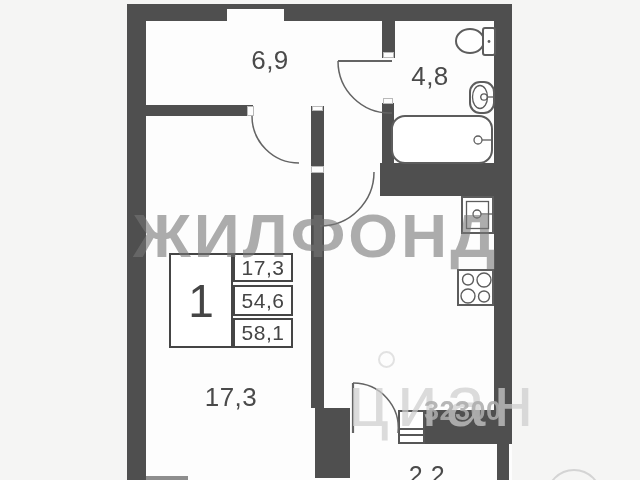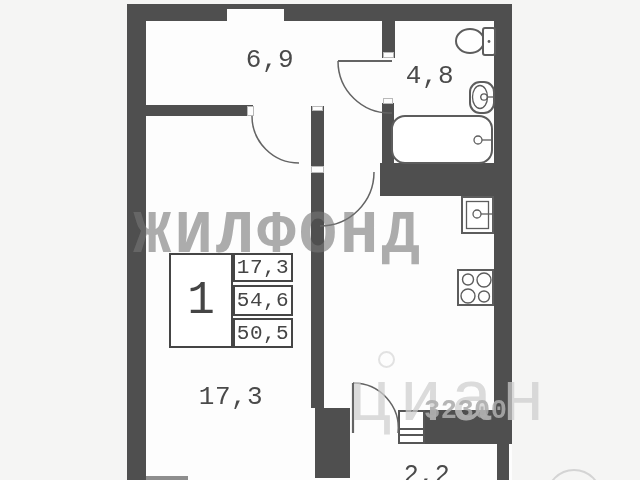--- a/index.html
+++ b/index.html
@@ -1,18 +1,18 @@
 <!DOCTYPE html>
 <html><head>
 <meta charset="utf-8">
 <style>
   html,body{margin:0;padding:0;background:#fff;}
   #canvas{
     position:relative;width:640px;height:480px;overflow:hidden;
-    background:#f5f5f4;font-family:Liberation Mono, monospace;
+    background:#f5f5f4;font-family:Liberation Sans, sans-serif;
   }
   .abs{position:absolute;}
   .interior{background:#fdfdfd;z-index:0;}
   .wall{position:absolute;background:#4f4f4f;z-index:1;}
   .notch{position:absolute;background:#fdfdfd;z-index:2;border:1px solid #b9b9b9;box-sizing:border-box;}
   #fixtures{position:absolute;left:0;top:0;z-index:3;}
   .room-label{
     position:absolute;z-index:4;text-align:center;
     color:#4a4a4a;font-size:26px;font-weight:400;letter-spacing:0.5px;white-space:nowrap;
   }
@@ -121,21 +121,21 @@
 
   <div class="room-label" style="left:238px;top:45px;width:64px;">6,9</div>
   <div class="room-label" style="left:398px;top:61px;width:64px;">4,8</div>
   <div class="room-label" style="left:195px;top:382px;width:72px;">17,3</div>
   <div class="room-label" id="balcony-label">2,2</div>
 
   <div id="info-box">
     <div class="cell" id="cell-rooms">1</div>
     <div class="cell area-cell" style="top:0;height:29px;">17,3</div>
     <div class="cell area-cell" style="top:32px;height:31px;">54,6</div>
-    <div class="cell area-cell" style="top:65px;height:30px;">50,5</div>
+    <div class="cell area-cell" style="top:65px;height:30px;">58,1</div>
   </div>
 
   <div class="wm" id="wm-agency">ЖИЛФОНД</div>
   <div class="wm" id="wm-portal">циан</div>
   <div class="wm" id="wm-id">32300</div>
   <div class="wm" id="wm-circle"></div>
   <div class="wm" id="wm-dot"></div>
 
 </div>
 

